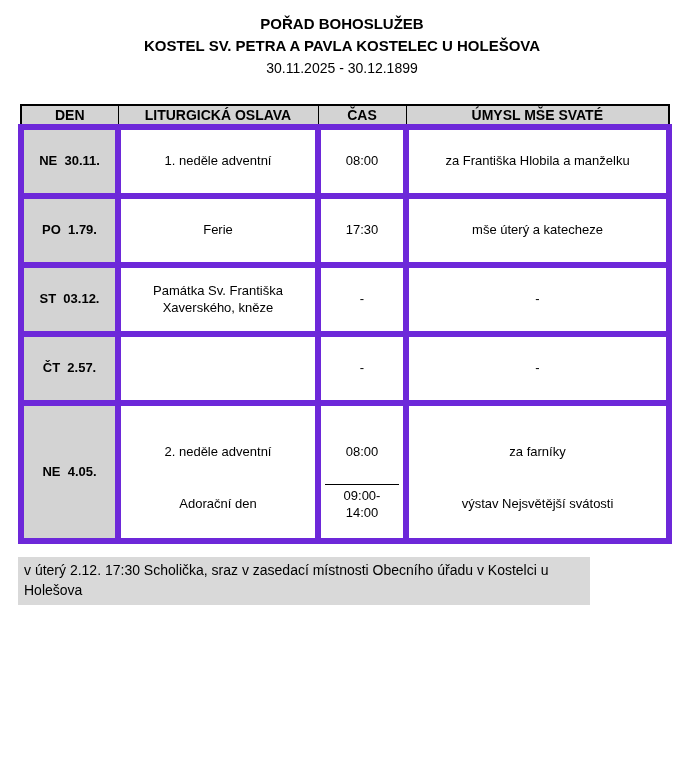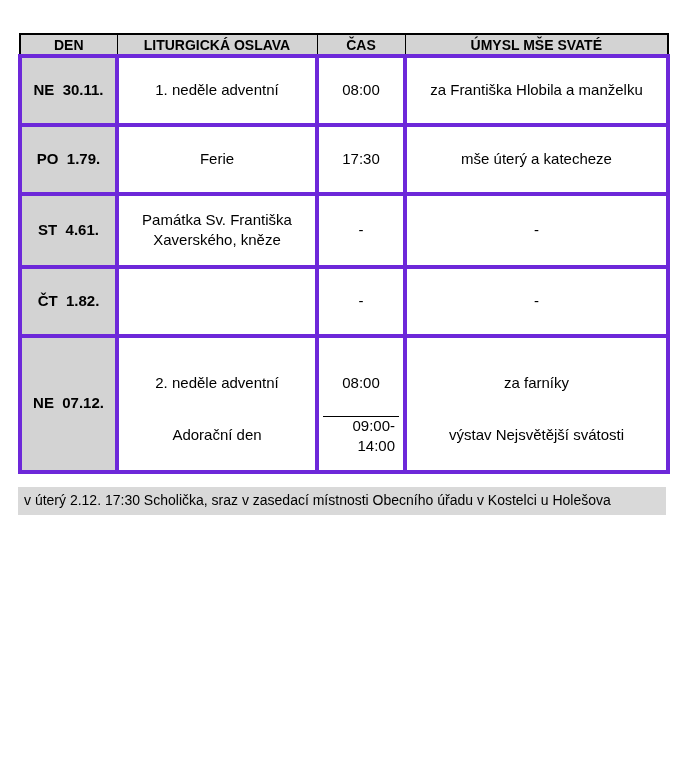--- a/index.html
+++ b/index.html
@@ -20,36 +20,36 @@
     line-height: 1.45;
   }
   .date-line {
     font-size: 14px;
     margin-top: 3px;
   }
 
   table.schedule {
     border-collapse: collapse;
     width: 648px;
-    margin-top: 20px;
+    margin-top: 28px;
     border: 2px solid #000;
     table-layout: fixed;
   }
   table.schedule th {
     background: var(--header-bg, #d3d3d3);
     border: 1px solid #000;
     border-bottom: 2px solid #000;
     font-size: 14px;
     font-weight: bold;
     height: 22px;
     text-align: center;
   }
   table.schedule td {
-    border: 4px solid #6d28d9;
-    font-size: 15px;
+    border: 6px solid #6d28d9;
+    font-size: 13px;
     text-align: center;
     vertical-align: middle;
     line-height: 1.35;
     padding: 14px 4px;
   }
   table.schedule tr.body-row { height: 69px; }
   table.schedule tr.body-row-tall { height: 104px; }
 
   td.den {
     background: var(--den-bg, #d3d3d3);
@@ -58,52 +58,56 @@
     padding-left: 8px;
     white-space: pre;
   }
 
   
   td.split { padding: 0; }
   .stack {
     display: flex;
     flex-direction: column;
     height: 104px;
-    text-align: right;
   }
   .stack .line1 {
     height: 64px;
     display: flex;
     align-items: center;
     justify-content: center;
     padding: 0 4px;
   }
   .stack .line2 {
     height: 40px;
     display: flex;
     align-items: center;
     justify-content: center;
     padding: 0 4px;
   }
   .stack .line2.ruled { border-top: 1px solid #000; }
 
   .footer-note {
     margin-top: 13px;
-    width: 648px;
+    width: 572px;
     background: var(--footer-bg, #d9d9d9);
     font-size: 14px;
     line-height: 1.45;
     padding: 3px 6px 5px 6px;
   }
 </style>
 </head>
 <body>
 
 <div class="page">
 
+  <div class="titles">
+    <div class="title-line">POŘAD BOHOSLUŽEB</div>
+    <div class="title-line">KOSTEL SV. PETRA A PAVLA KOSTELEC U HOLEŠOVA</div>
+    <div class="date-line">30.11.2025 - 30.12.1899</div>
+  </div>
 
   <table class="schedule">
     <colgroup>
       <col style="width:97px">
       <col style="width:200px">
       <col style="width:88px">
       <col style="width:263px">
     </colgroup>
     <thead>
       <tr>
@@ -120,33 +124,33 @@
         <td>08:00</td>
         <td>za Františka Hlobila a manželku</td>
       </tr>
       <tr class="body-row">
         <td class="den">PO  1.79.</td>
         <td>Ferie</td>
         <td>17:30</td>
         <td>mše úterý a katecheze</td>
       </tr>
       <tr class="body-row">
-        <td class="den">ST  4.61.</td>
+        <td class="den">ST  03.12.</td>
         <td>Památka Sv. Františka Xaverského, kněze</td>
         <td>-</td>
         <td>-</td>
       </tr>
       <tr class="body-row">
-        <td class="den">ČT  1.82.</td>
+        <td class="den">ČT  2.57.</td>
         <td></td>
         <td>-</td>
         <td>-</td>
       </tr>
       <tr class="body-row-tall">
-        <td class="den">NE  07.12.</td>
+        <td class="den">NE  4.05.</td>
         <td class="split">
           <div class="stack">
             <div class="line1">2. neděle adventní</div>
             <div class="line2">Adorační den</div>
           </div>
         </td>
         <td class="split">
           <div class="stack">
             <div class="line1">08:00</div>
             <div class="line2 ruled">09:00-14:00</div>

